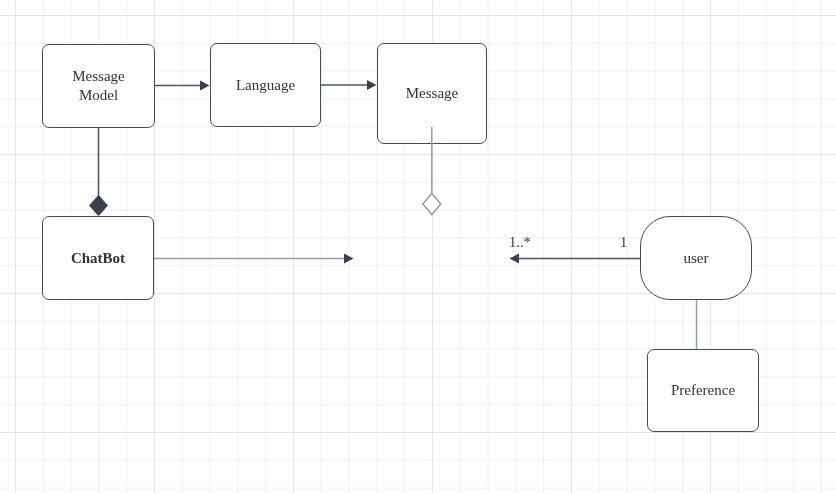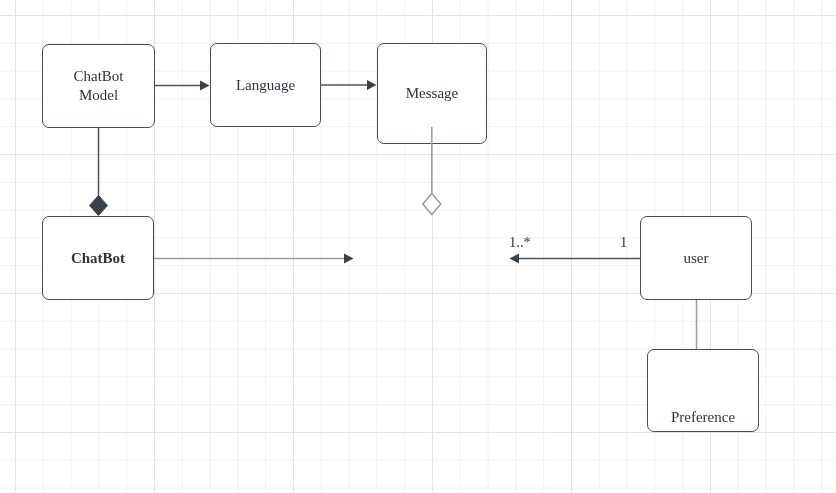--- a/index.html
+++ b/index.html
@@ -72,41 +72,41 @@
     z-index: 3;
     line-height: 17px;
   }
 </style>
 </head>
 <body>
 
 <div class="canvas">
 
   <div class="node" style="left:42px; top:44px; width:113px; height:84px;">
-    <span class="node-label">ChatBot Model</span>
+    <span class="node-label">Message Model</span>
   </div>
 
   <div class="node" style="left:210px; top:43px; width:111px; height:84px;">
     <span class="node-label">Language</span>
   </div>
 
   <div class="node" style="left:377px; top:43px; width:110px; height:101px;">
     <span class="node-label">Message</span>
   </div>
 
   <div class="node" style="left:42px; top:216px; width:112px; height:84px;font-weight:bold;">
     <span class="node-label">ChatBot</span>
   </div>
 
 
-  <div class="node" style="left:640px; top:216px; width:112px; height:84px;">
+  <div class="node" style="left:640px; top:216px; width:112px; height:84px;border-radius:30px;">
     <span class="node-label">user</span>
   </div>
 
-  <div class="node" style="left:647px; top:349px; width:112px; height:83px;align-items:flex-end;">
+  <div class="node" style="left:647px; top:349px; width:112px; height:83px;">
     <span class="node-label">Preference</span>
   </div>
 
   <svg class="edges" viewBox="0 0 836 493" xmlns="http://www.w3.org/2000/svg">
 
     <g>
       <line class="edge-dark" x1="155" y1="85.5" x2="200" y2="85.5"></line>
       <polygon class="arrowhead" points="200,80.5 209.5,85.5 200,90.5"></polygon>
     </g>
 

